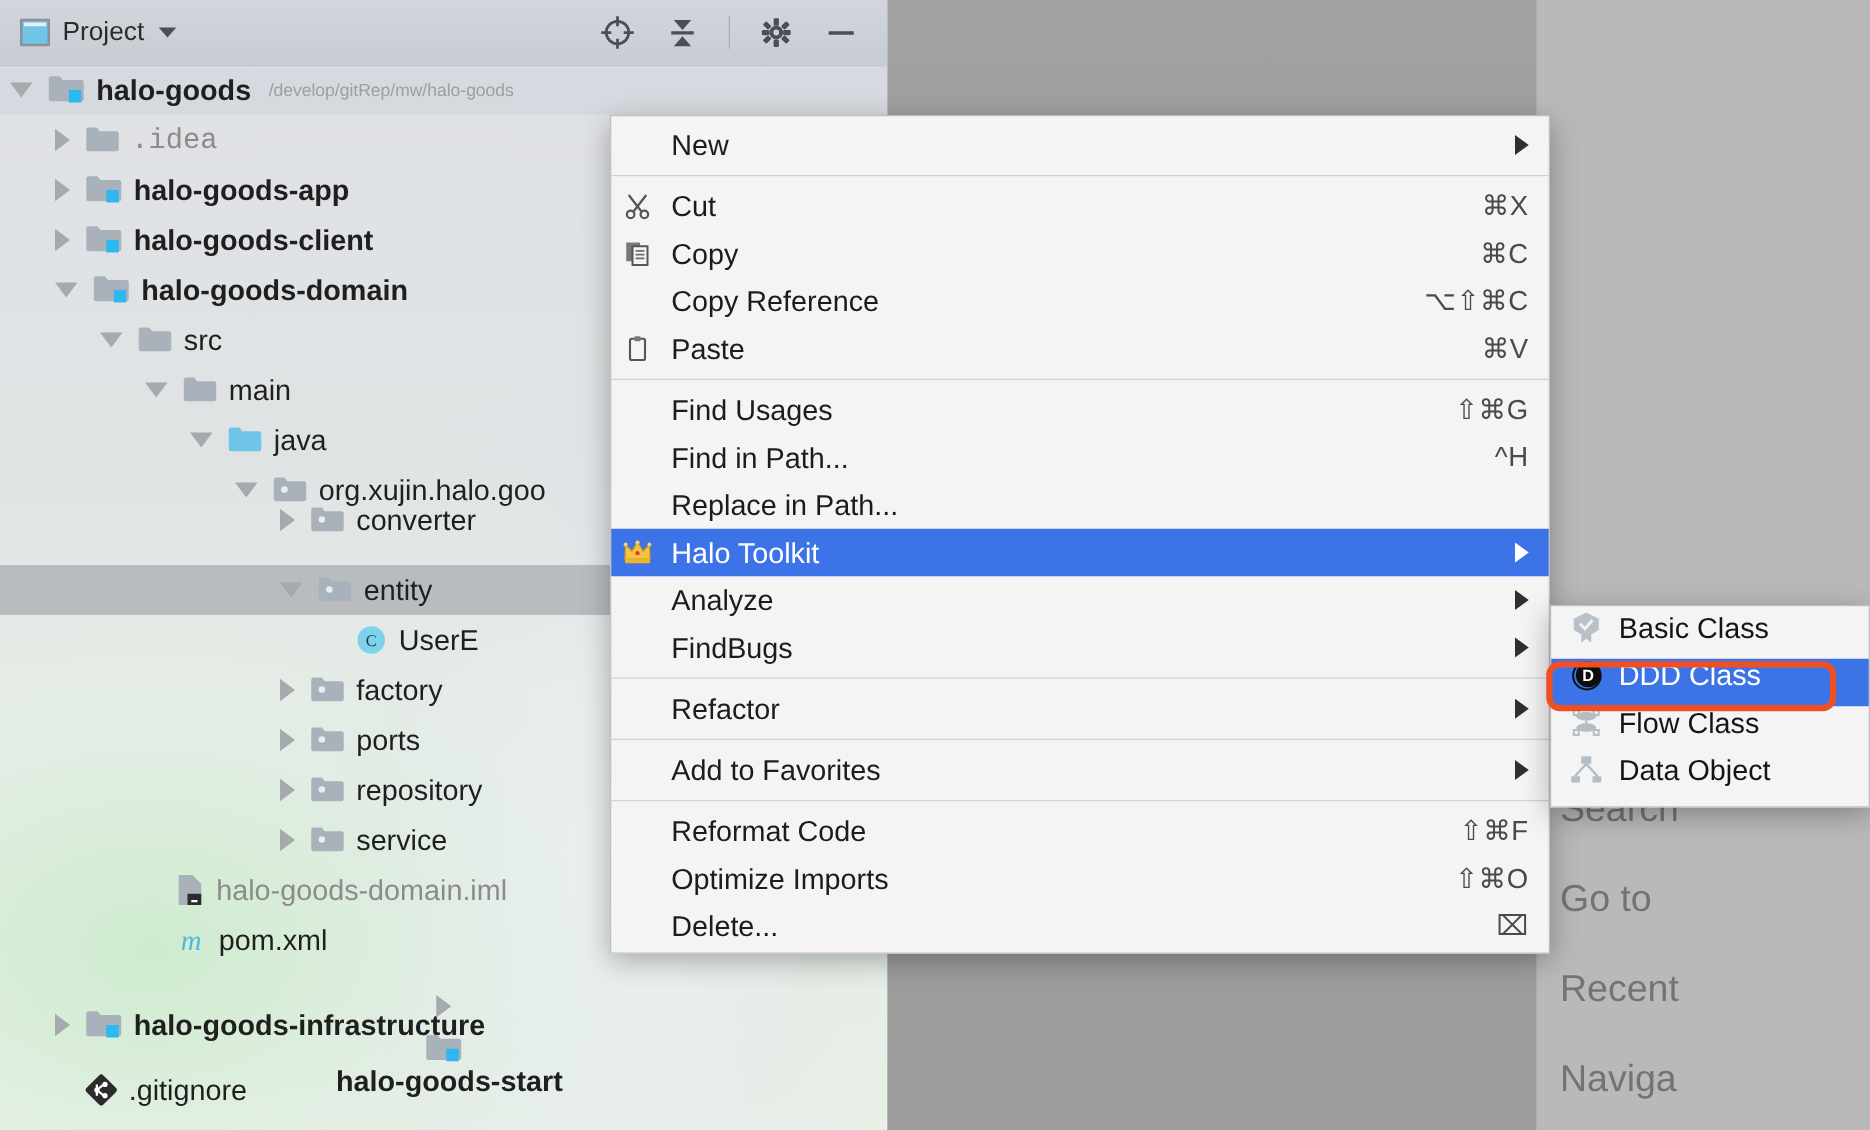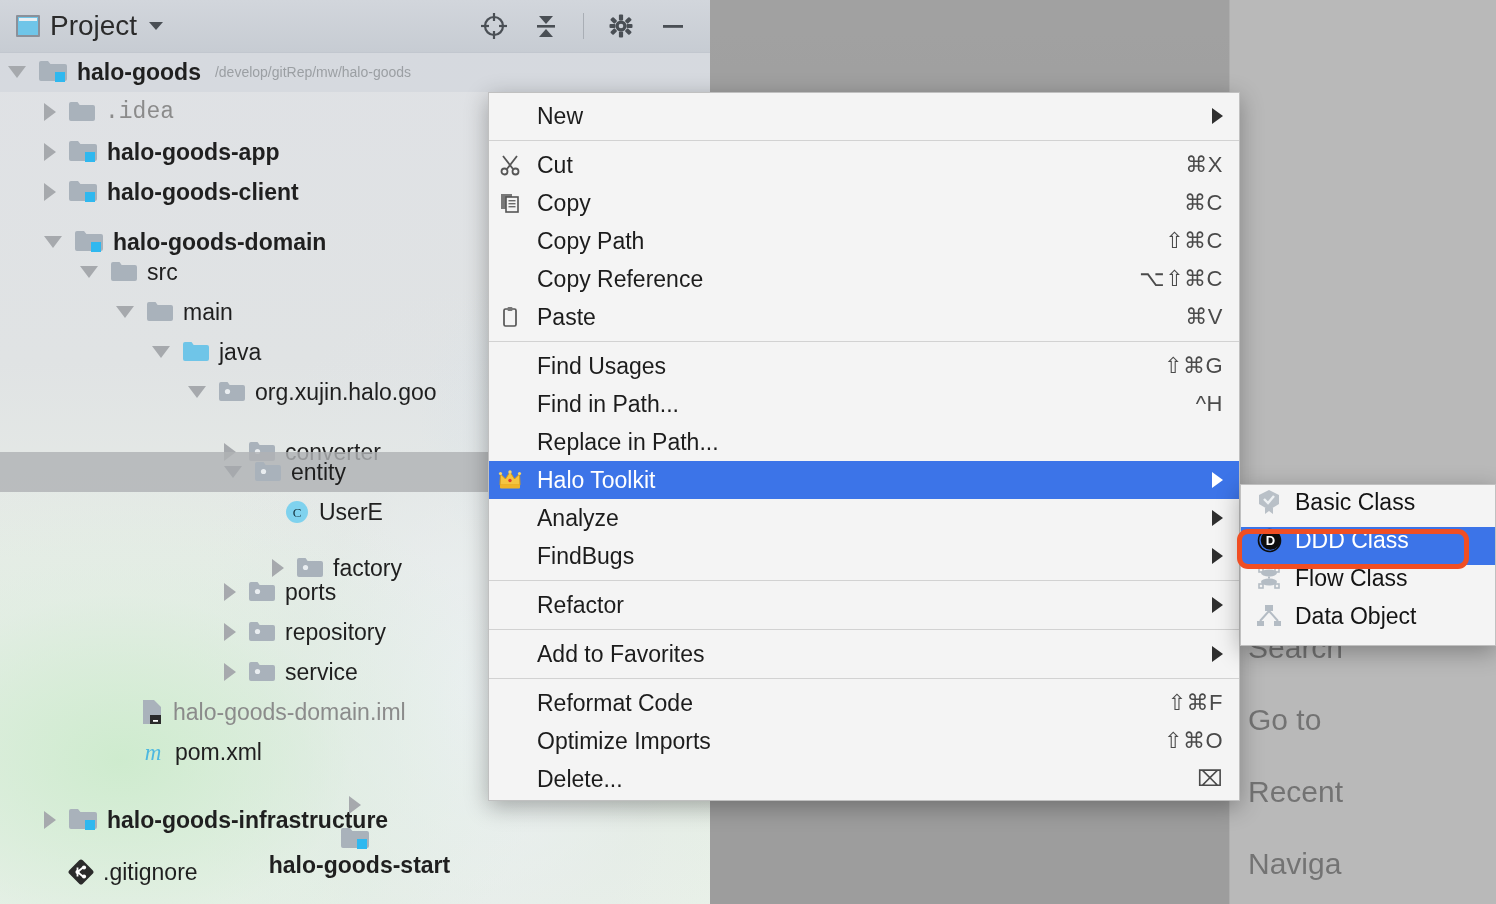--- a/index.html
+++ b/index.html
@@ -96,21 +96,21 @@
     position: relative;
   }
   .tw-proj-icon::after {
     content: "";
     position: absolute;
     left: 1px; right: 1px; top: 1px;
     height: 3px;
     background: #e8eef2;
   }
   .tw-title {
-    font-size: 28px;
+    font-size: 21px;
     color: #2b2b2b;
   }
   .tw-caret {
     width: 0; height: 0;
     border-left: 7px solid transparent;
     border-right: 7px solid transparent;
     border-top: 8px solid #4a4f55;
     margin-left: 2px;
   }
   .tw-actions {
@@ -382,21 +382,21 @@
         <div class="row" style="top: 120px;">
           <span style="display: inline-block; flex: 0 0 auto; width: 44px;"></span>
           <span class="arrow closed"></span>
           <span style="flex: 0 0 12px;"></span>
           <span class="ico" style="width: 30px; height: 26px;"><svg width="30" height="26" viewBox="0 0 30 26">
               <path d="M1 4a2 2 0 012-2h7l2.4 3H27a2 2 0 012 2v13a2 2 0 01-2 2H3a2 2 0 01-2-2z" fill="#a9b2bb"></path>
               <rect x="17" y="13" width="10" height="10" fill="#2fb8ef"></rect>
             </svg></span>
           <span class="label bold">halo-goods-client</span>
         </div>
-        <div class="row" style="top: 170px;">
+        <div class="row" style="top: 160px;">
           <span style="display: inline-block; flex: 0 0 auto; width: 44px;"></span>
           <span class="arrow open"></span>
           <span style="flex: 0 0 12px;"></span>
           <span class="ico" style="width: 30px; height: 26px;"><svg width="30" height="26" viewBox="0 0 30 26">
               <path d="M1 4a2 2 0 012-2h7l2.4 3H27a2 2 0 012 2v13a2 2 0 01-2 2H3a2 2 0 01-2-2z" fill="#a9b2bb"></path>
               <rect x="17" y="13" width="10" height="10" fill="#2fb8ef"></rect>
             </svg></span>
           <span class="label bold">halo-goods-domain</span>
         </div>
         <div class="row" style="top: 200px;">
@@ -429,21 +429,21 @@
         <div class="row" style="top: 320px;">
           <span style="display: inline-block; flex: 0 0 auto; width: 188px;"></span>
           <span class="arrow open"></span>
           <span style="flex: 0 0 12px;"></span>
           <span class="ico" style="width: 28px; height: 24px;"><svg width="28" height="24" viewBox="0 0 28 24">
               <path d="M1 4a2 2 0 012-2h6.5l2.2 3H25a2 2 0 012 2v12a2 2 0 01-2 2H3a2 2 0 01-2-2z" fill="#a9b2bb"></path>
               <circle cx="9.5" cy="11.5" r="2.6" fill="#e9edf0"></circle>
             </svg></span>
           <span class="label">org.xujin.halo.goo</span>
         </div>
-        <div class="row" style="top: 380px;">
+        <div class="row" style="top: 344px;">
           <span style="display: inline-block; flex: 0 0 auto; width: 224px;"></span>
           <span class="arrow closed"></span>
           <span style="flex: 0 0 12px;"></span>
           <span class="ico" style="width: 28px; height: 24px;"><svg width="28" height="24" viewBox="0 0 28 24">
               <path d="M1 4a2 2 0 012-2h6.5l2.2 3H25a2 2 0 012 2v12a2 2 0 01-2 2H3a2 2 0 01-2-2z" fill="#a9b2bb"></path>
               <circle cx="9.5" cy="11.5" r="2.6" fill="#e9edf0"></circle>
             </svg></span>
           <span class="label">converter</span>
         </div>
         <div class="row selected" style="top: 400px;">
@@ -459,21 +459,21 @@
         <div class="row" style="top: 440px;">
           <span style="display: inline-block; flex: 0 0 auto; width: 260px;"></span>
           <span class="arrow none"></span>
           <span style="flex: 0 0 12px;"></span>
           <span class="ico" style="width: 26px; height: 26px;"><svg width="26" height="26" viewBox="0 0 26 26">
               <circle cx="13" cy="13" r="11" fill="#7fd2ee"></circle>
               <text x="13" y="18" font-size="13" font-family="Liberation Serif, serif" text-anchor="middle" fill="#14323d">C</text>
             </svg></span>
           <span class="label">UserE</span>
         </div>
-        <div class="row" style="top: 496px; padding-left: 48px;">
+        <div class="row" style="top: 480px;">
           <span style="display: inline-block; flex: 0 0 auto; width: 224px;"></span>
           <span class="arrow closed"></span>
           <span style="flex: 0 0 12px;"></span>
           <span class="ico" style="width: 28px; height: 24px;"><svg width="28" height="24" viewBox="0 0 28 24">
               <path d="M1 4a2 2 0 012-2h6.5l2.2 3H25a2 2 0 012 2v12a2 2 0 01-2 2H3a2 2 0 01-2-2z" fill="#a9b2bb"></path>
               <circle cx="9.5" cy="11.5" r="2.6" fill="#e9edf0"></circle>
             </svg></span>
           <span class="label">factory</span>
         </div>
         <div class="row" style="top: 520px;">
@@ -587,25 +587,20 @@
               <rect x="7" y="5" width="12" height="15" fill="#f4f4f4" stroke="#555" stroke-width="1.6"></rect>
               <g fill="#6b6b6b">
                 <rect x="9.5" y="8" width="7" height="1.4"></rect>
                 <rect x="9.5" y="11" width="7" height="1.4"></rect>
                 <rect x="9.5" y="14" width="7" height="1.4"></rect>
               </g>
             </svg></span>
         </span>
         <span class="mi-label">Copy</span>
         <span class="mi-shortcut">⌘C</span>
-      </div>
-      <div class="mi">
-        <span class="mi-icon"></span>
-        <span class="mi-label">Copy Path</span>
-        <span class="mi-shortcut">⇧⌘C</span>
       </div>
       <div class="mi">
         <span class="mi-icon"></span>
         <span class="mi-label">Copy Reference</span>
         <span class="mi-shortcut">⌥⇧⌘C</span>
       </div>
       <div class="mi">
         <span class="mi-icon">
           <span class="ico" style="width: 22px; height: 22px;"><svg width="22" height="22" viewBox="0 0 22 22">
               <rect x="5" y="3" width="12" height="17" rx="1.5" fill="#f4f4f4" stroke="#555" stroke-width="1.7"></rect>

